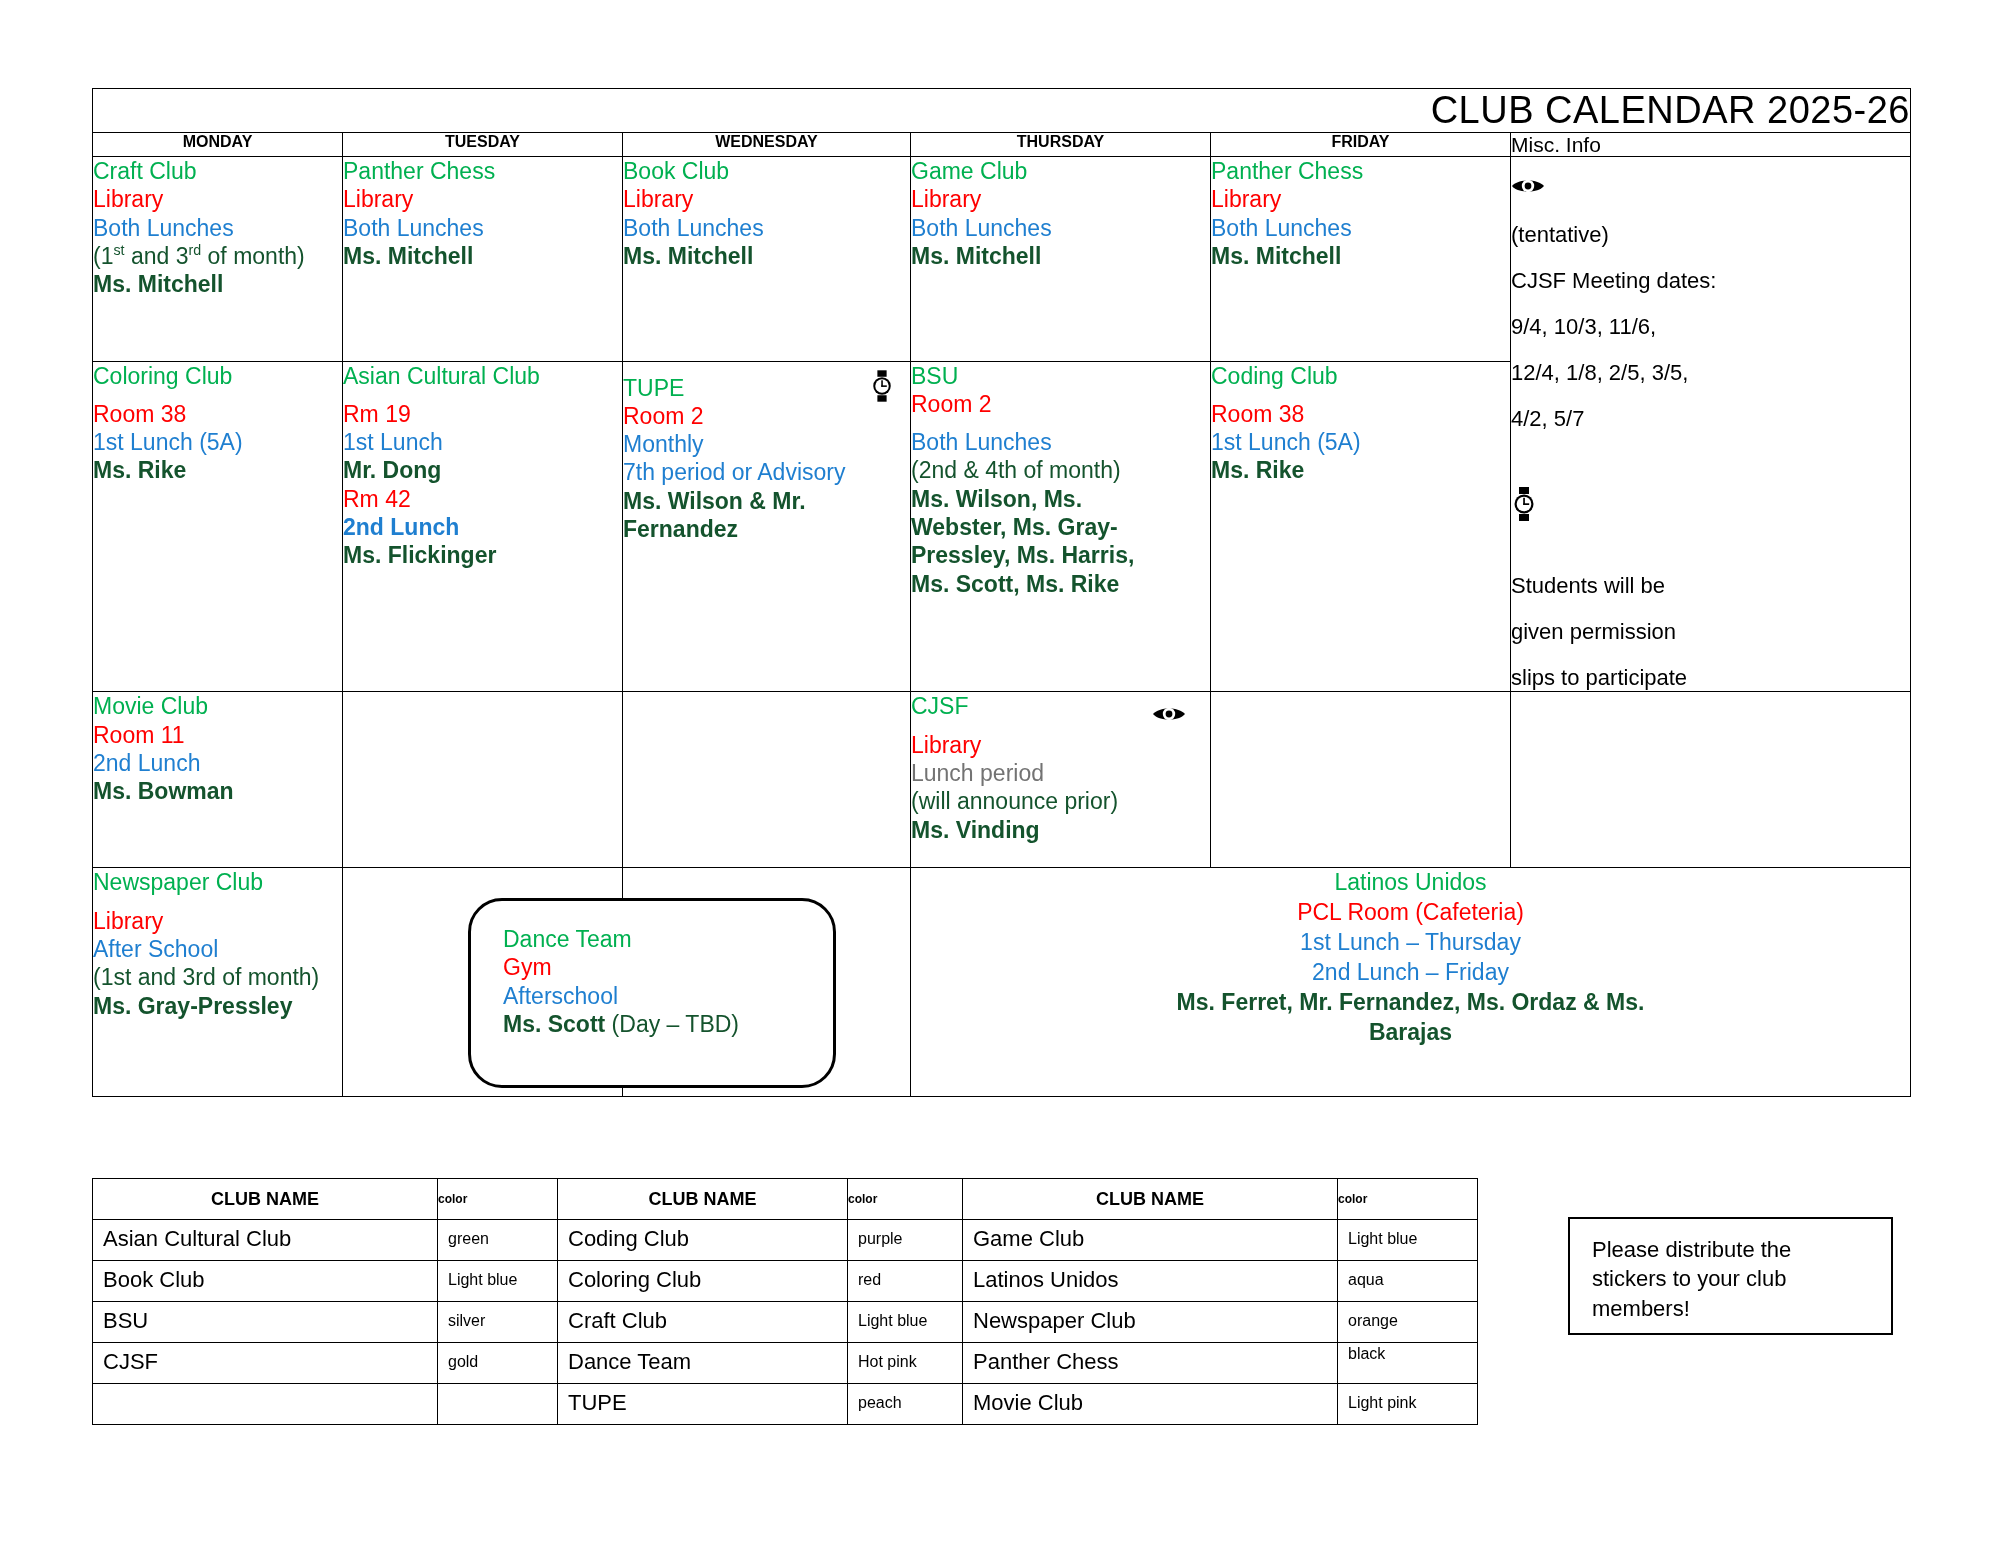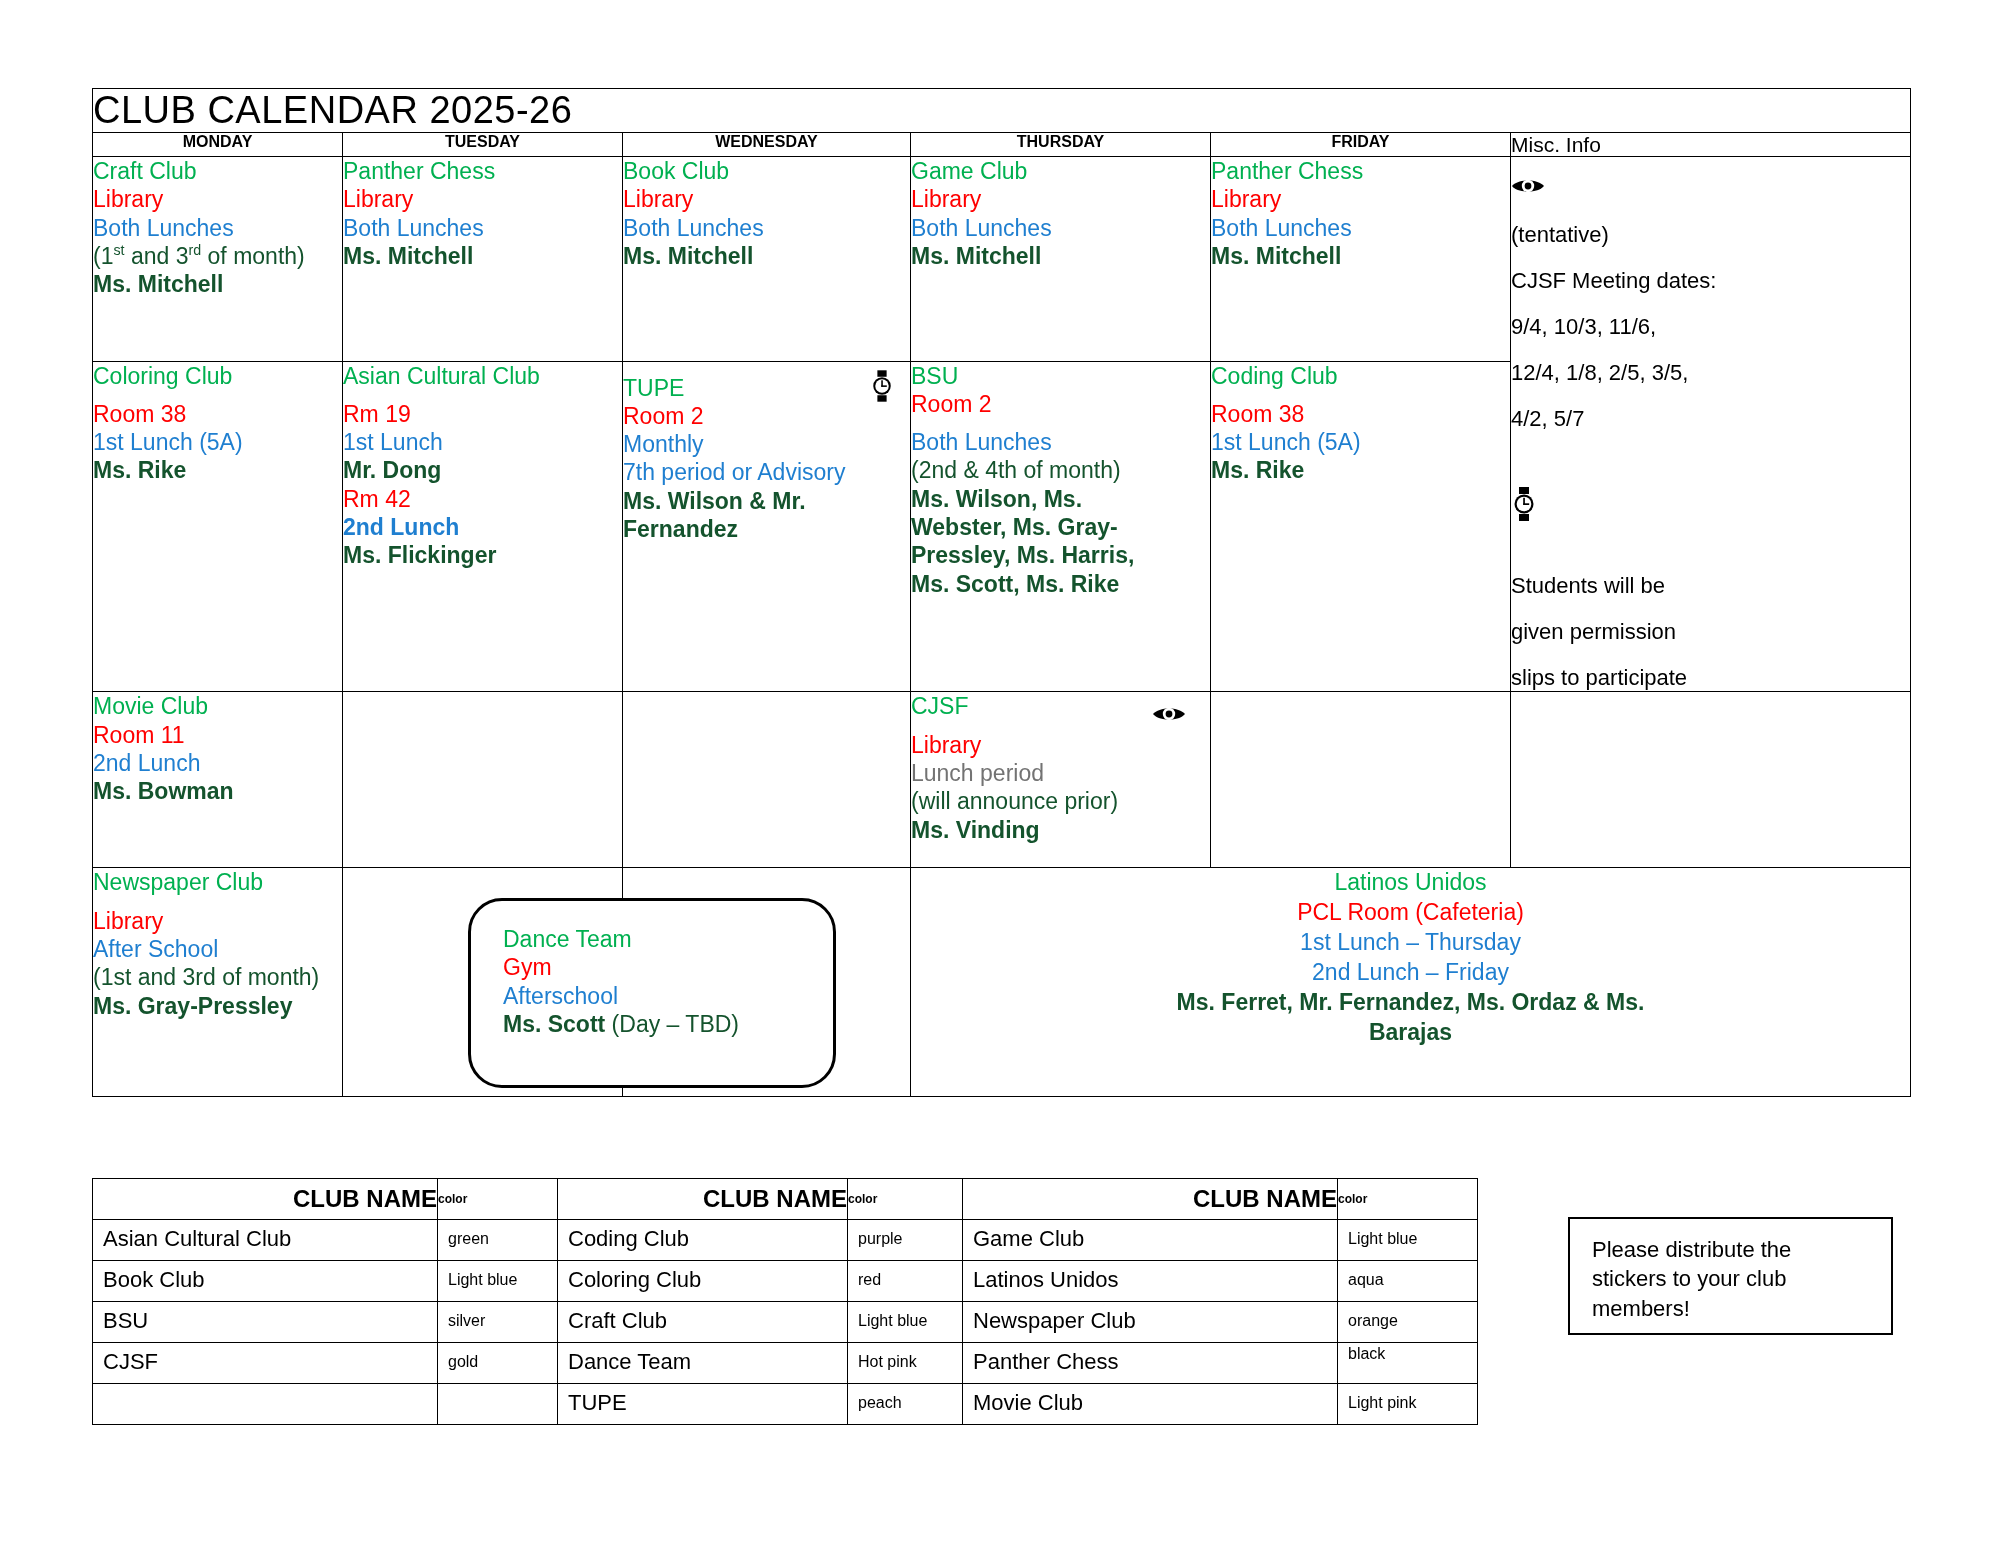--- a/index.html
+++ b/index.html
@@ -32,21 +32,21 @@
     border-collapse: collapse;
     table-layout: fixed;
   }
   .calendar td, .calendar th {
     border: 1.5px solid #000000;
     vertical-align: top;
     padding: 0;
   }
 
   .title-cell {
-    text-align: left;
+    text-align: right;
     font-size: 38px;
     font-weight: 400;
     letter-spacing: 0.5px;
     padding: 14px 0 18px 0;
     color: #000;
   }
 
   .day-head {
     text-align: center;
     font-size: 16px;
@@ -123,23 +123,23 @@
     width: 1385px;
     border-collapse: collapse;
     table-layout: fixed;
   }
   .legend td, .legend th {
     border: 1.5px solid #000;
     padding: 0;
     height: 34px;
   }
   .legend .lg-head-name {
-    text-align: right;
+    text-align: center;
     font-weight: bold;
-    font-size: 24px;
+    font-size: 18px;
     padding: 3px 0;
   }
   .legend .lg-head-color {
     font-weight: bold;
     font-size: 12px;
     padding: 3px 0;
   }
   .legend .lg-name {
     font-size: 22px;
     padding: 2px 0 4px 10px;

